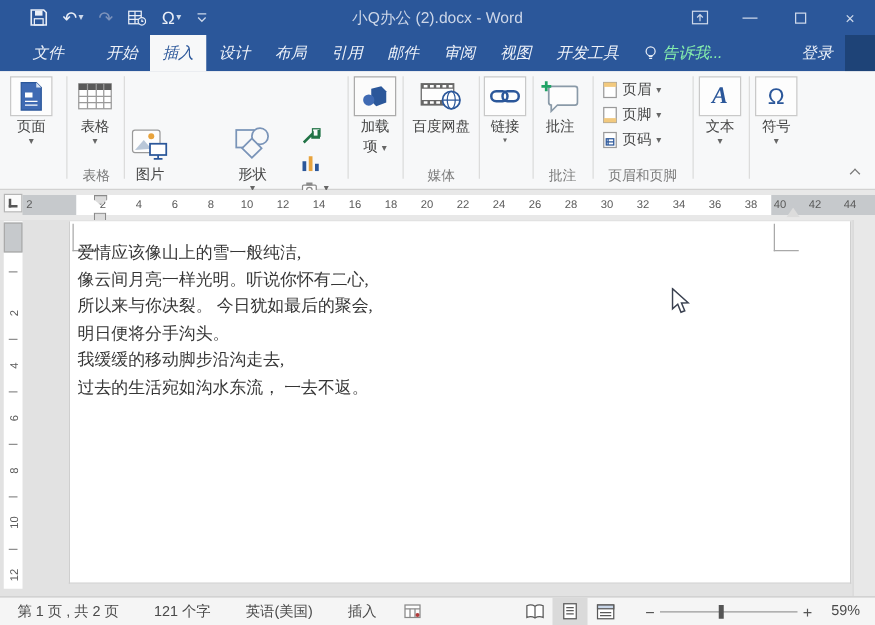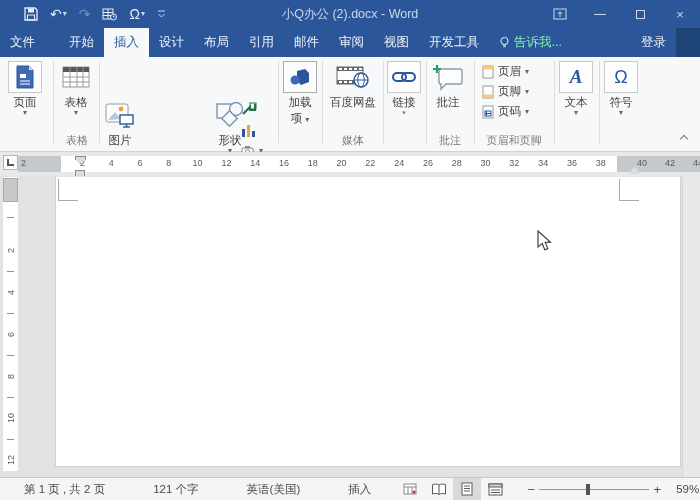--- a/index.html
+++ b/index.html
@@ -20,21 +20,21 @@
   .qat-btn.dim { color:#7d93bb; }
   .win-title { position:absolute; left:0; right:0; text-align:center; color:#ccd6e8; font-size:12.5px; pointer-events:none; }
   .winctrls { margin-left:auto; display:flex; align-items:center; height:28px; }
   .winctrl { width:40px; height:28px; display:flex; align-items:center; justify-content:center; color:#cdd8ea; }
   .wc-min { width:12px; height:1px; background:#cdd8ea; }
   .wc-max { width:9px; height:9px; border:1px solid #cdd8ea; }
   .wc-x { font-size:13px; }
 
   
   .tabrow { position:absolute; left:0; top:28px; width:700px; height:29px; background:#2b579a;
-    display:flex; align-items:stretch; padding-left:0; }
+    display:flex; align-items:stretch; padding-left:16px;font-style:italic; }
   .tab { color:#eef2f9; font-size:12.5px; padding:0 10px; display:flex; align-items:center; gap:4px; white-space:nowrap; }
   .tab.file { margin-right:14px; }
   .tab.active { background:#f7f8f9; color:#2b579a; }
   .tab.dim { color:#86efac; }
   .right-tabs { margin-left:auto; display:flex; align-items:stretch; }
   .tab.share { background:#1e4377; padding:0 12px; }
 
   
   .ribbon { position:absolute; left:0; top:57px; width:700px; height:95px; background:#f7f8f9;
     border-bottom:1px solid #d2d2d2; }
@@ -58,21 +58,21 @@
   .tabselector { position:absolute; left:3px; top:3px; width:15px; height:15px; background:#fbfbfb; border:1px solid #b5b5b5;
     display:flex; align-items:center; justify-content:center; }
   .tabselector i { display:block; width:7px; height:7px; border-left:2px solid #555; border-bottom:2px solid #555; }
   .hruler { position:absolute; left:18px; top:4px; right:0; height:16px; background:#c6c9cc; }
   .hruler .white { position:absolute; left:43px; width:556px; top:0; bottom:0; background:#ffffff; }
   .rnum { font-size:9px; color:#5a5a5a; }
   .hnum-left { position:absolute; left:3px; top:2px; }
   .hnums { position:absolute; left:50px; top:2px; display:flex; }
   .hnums span { display:inline-block; width:28.8px; text-align:center; }
   .hnums-right { position:absolute; left:601px; top:2px; display:flex; }
-  .hnums-right span { display:inline-block; width:28px; text-align:right; }
+  .hnums-right span { display:inline-block; width:28px; text-align:left; }
   .ind-first { position:absolute; left:57px; top:0px; width:11px; height:8px; background:#dcdcdc; border:0;
     clip-path:polygon(0 0,100% 0,100% 45%,50% 100%,0 45%); box-shadow:inset 0 0 0 1px #8a8a8a; }
   .ind-hang { position:absolute; left:57px; top:14px; width:10px; height:9px; background:#dcdcdc; box-shadow:inset 0 0 0 1px #8a8a8a; }
   .ind-right { position:absolute; left:611px; top:10px; width:11px; height:8px; background:#dcdcdc;
     clip-path:polygon(50% 0,100% 100%,0 100%); }
 
   
   .docarea { position:absolute; left:0; top:176px; width:700px; height:301px; background:#e2e2e2; overflow:hidden; }
   .vruler { position:absolute; left:3px; top:1px; width:15px; height:294px; background:#ffffff; }
   .vruler .pressed { position:absolute; left:0; right:0; top:1px; height:24px; background:#c6c9cc; border:1px solid #aaa; }
@@ -86,21 +86,21 @@
   .crop-tr { left:563px; top:2px; }
   .doc-text { position:absolute; left:6px; top:14px; width:560px;
     font-family:"Liberation Serif","DejaVu Serif",serif; font-size:13.5px; color:#363636; }
   .doc-text p { line-height:21.6px; white-space:pre; }
   .scrollgutter { position:absolute; right:0; top:0; width:18px; height:301px; background:#e8e8e8; border-left:1px solid #d6d6d6; }
   .mouse-cursor { position:absolute; left:537px; top:54px; }
 
   
   .statusbar { position:absolute; left:0; top:477px; width:700px; height:23px; background:#f5f5f5;
     border-top:1px solid #c8c8c8; display:flex; align-items:center; font-size:11.5px; color:#4a4a4a; }
-  .sb-item { padding:0 24px; white-space:nowrap; }
+  .sb-item { padding:0 14px; white-space:nowrap; }
   .sb-icon { display:flex; align-items:center; padding:0 8px; }
   .sb-right { margin-left:auto; display:flex; align-items:center; }
   .viewbtn { width:28px; height:22px; display:flex; align-items:center; justify-content:center; }
   .viewbtn.active { background:#dadada; }
   .zoomwrap { display:flex; align-items:center; margin-left:14px; }
   .zoom-sign { width:16px; text-align:center; color:#555; font-size:13px; }
   .zoom-track { position:relative; width:110px; height:14px; }
   .zoom-track .line { position:absolute; left:0; right:0; top:7px; height:1px; background:#9a9a9a; }
   .zoom-thumb { position:absolute; left:47px; top:2px; width:4px; height:11px; background:#555; }
   .zoom-pct { width:46px; text-align:right; padding-right:12px; color:#4a4a4a; }
@@ -240,21 +240,21 @@
             <rect x="1" y="2" width="22" height="18" rx="2" fill="#fdfdfd" stroke="#9a9a9a"></rect>
             <circle cx="16" cy="7" r="2.4" fill="#e8a33d"></circle>
             <path d="M3 18 l7 -8 l6 7 z" fill="#b9c7d8"></path>
             <rect x="15" y="13" width="13" height="9" fill="#fff" stroke="#2b579a" stroke-width="1.4"></rect>
             <line x1="18" y1="25" x2="25" y2="25" stroke="#2b579a" stroke-width="1.4"></line>
             <line x1="21.5" y1="22" x2="21.5" y2="25" stroke="#2b579a" stroke-width="1.4"></line>
           </svg>
         </span>
         <span class="lbl">图片</span>
       </div>
-      <div class="bigbtn" style="left:112px;">
+      <div class="bigbtn" style="left:84px;">
         <span class="icon-plain">
           <svg width="30" height="28" viewBox="0 0 30 28">
             <rect x="2" y="3" width="14" height="14" fill="none" stroke="#7a94b8" stroke-width="1.4"></rect>
             <circle cx="21" cy="8" r="6.5" fill="#f7f8f9" stroke="#7a94b8" stroke-width="1.4"></circle>
             <rect x="9" y="12" width="11" height="11" transform="rotate(45 14.5 17.5)" fill="#f7f8f9" stroke="#7a94b8" stroke-width="1.4"></rect>
           </svg>
         </span>
         <span class="lbl">形状</span>
         <span class="caret">▾</span>
       </div>
@@ -474,20 +474,28 @@
       <i class="vtick" style="top:94px;"></i>
       <i class="vtick" style="top:136px;"></i>
       <i class="vtick" style="top:178px;"></i>
       <i class="vtick" style="top:220px;"></i>
       <i class="vtick" style="top:262px;"></i>
     </div>
 
     <div class="page">
       <i class="cropmark crop-tl"></i>
       <i class="cropmark crop-tr"></i>
+      <div class="doc-text">
+          <p>爱情应该像山上的雪一般纯洁,</p>
+          <p>像云间月亮一样光明。听说你怀有二心,</p>
+          <p>所以来与你决裂。 今日犹如最后的聚会,</p>
+          <p>明日便将分手沟头。</p>
+          <p>我缓缓的移动脚步沿沟走去,</p>
+          <p>过去的生活宛如沟水东流， 一去不返。</p>
+        </div>
     </div>
 
     <div class="scrollgutter"></div>
 
     <svg class="mouse-cursor" width="16" height="22" viewBox="0 0 16 22">
       <path d="M1 1 L1 17 L5.2 13.4 L7.8 19.8 L10.8 18.6 L8.2 12.4 L13.5 12.2 Z" fill="#ffffff" stroke="#3a4150" stroke-width="1.2"></path>
     </svg>
   </div>
 
   <div class="statusbar">

